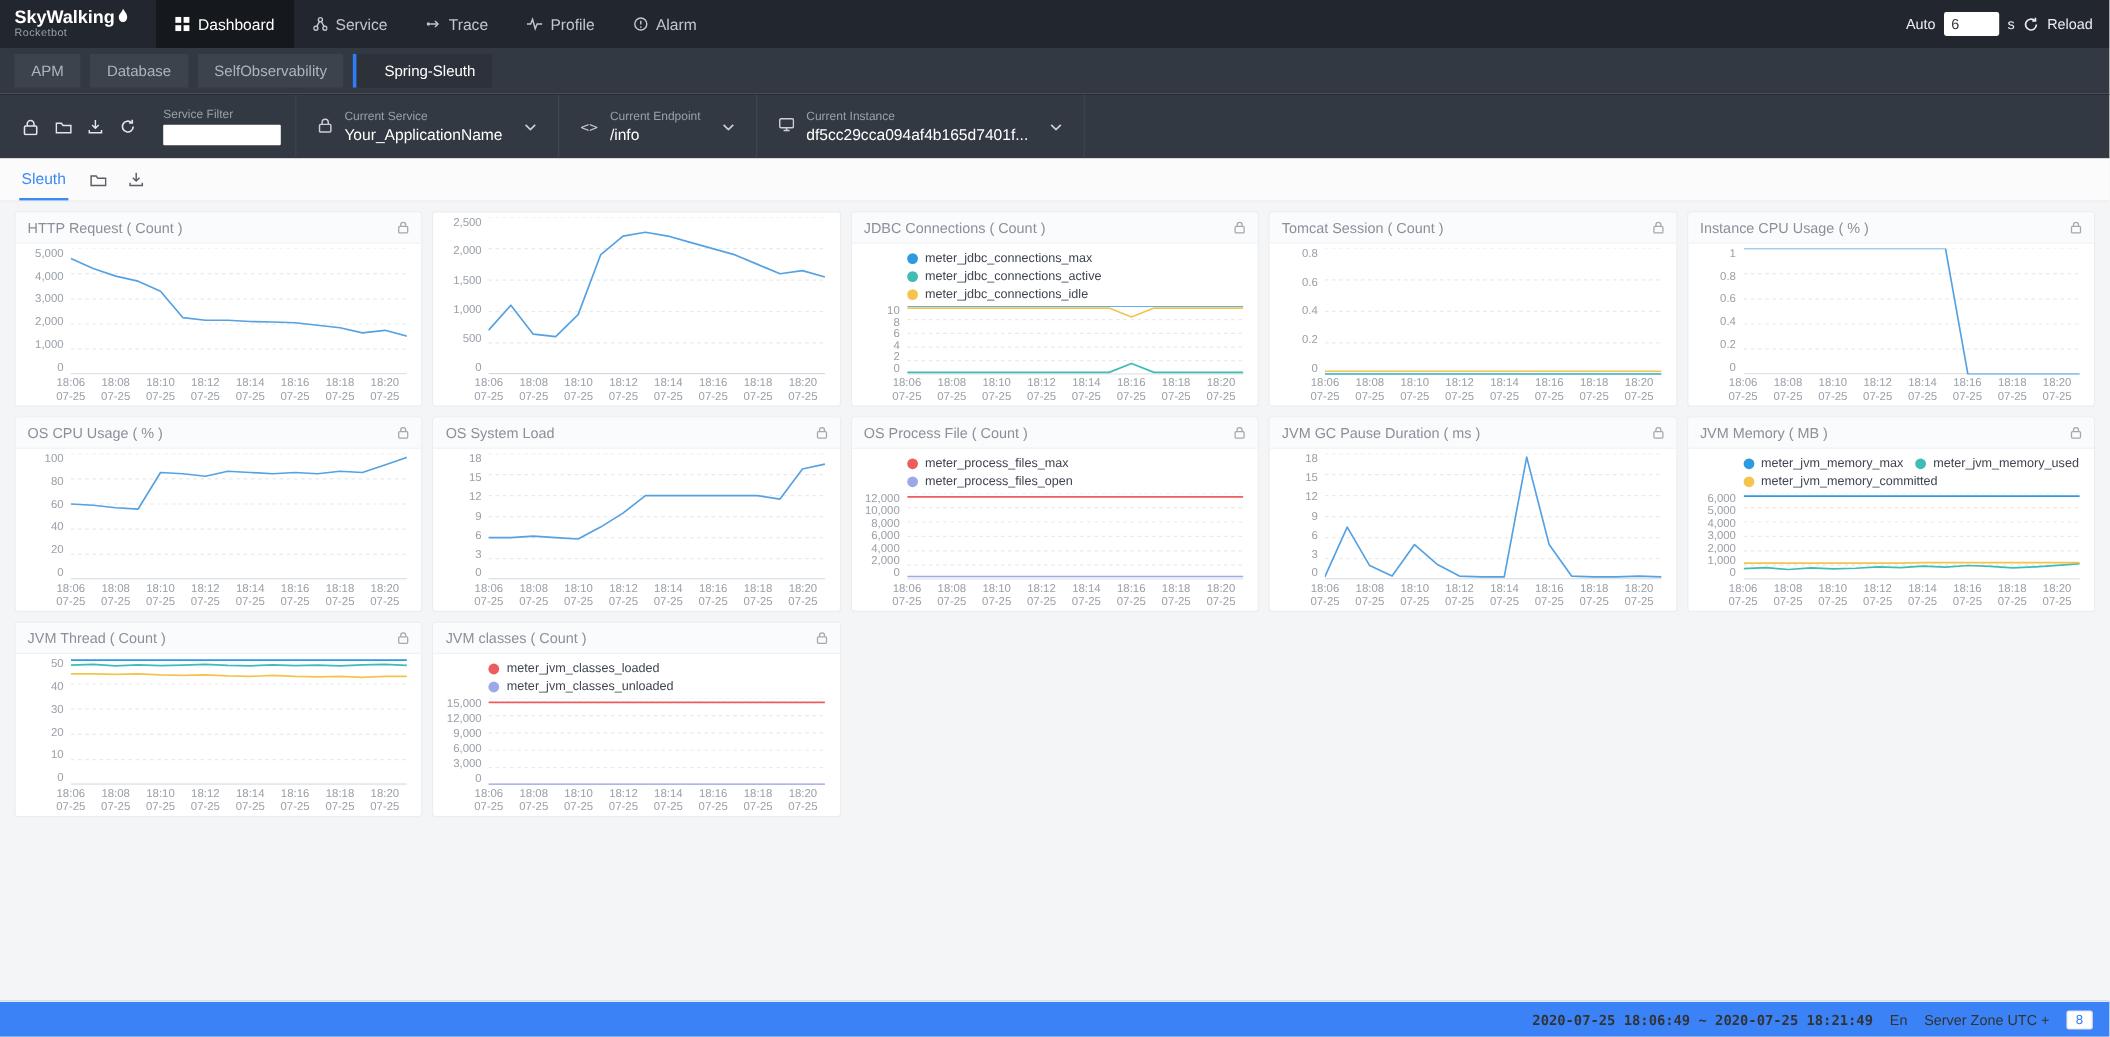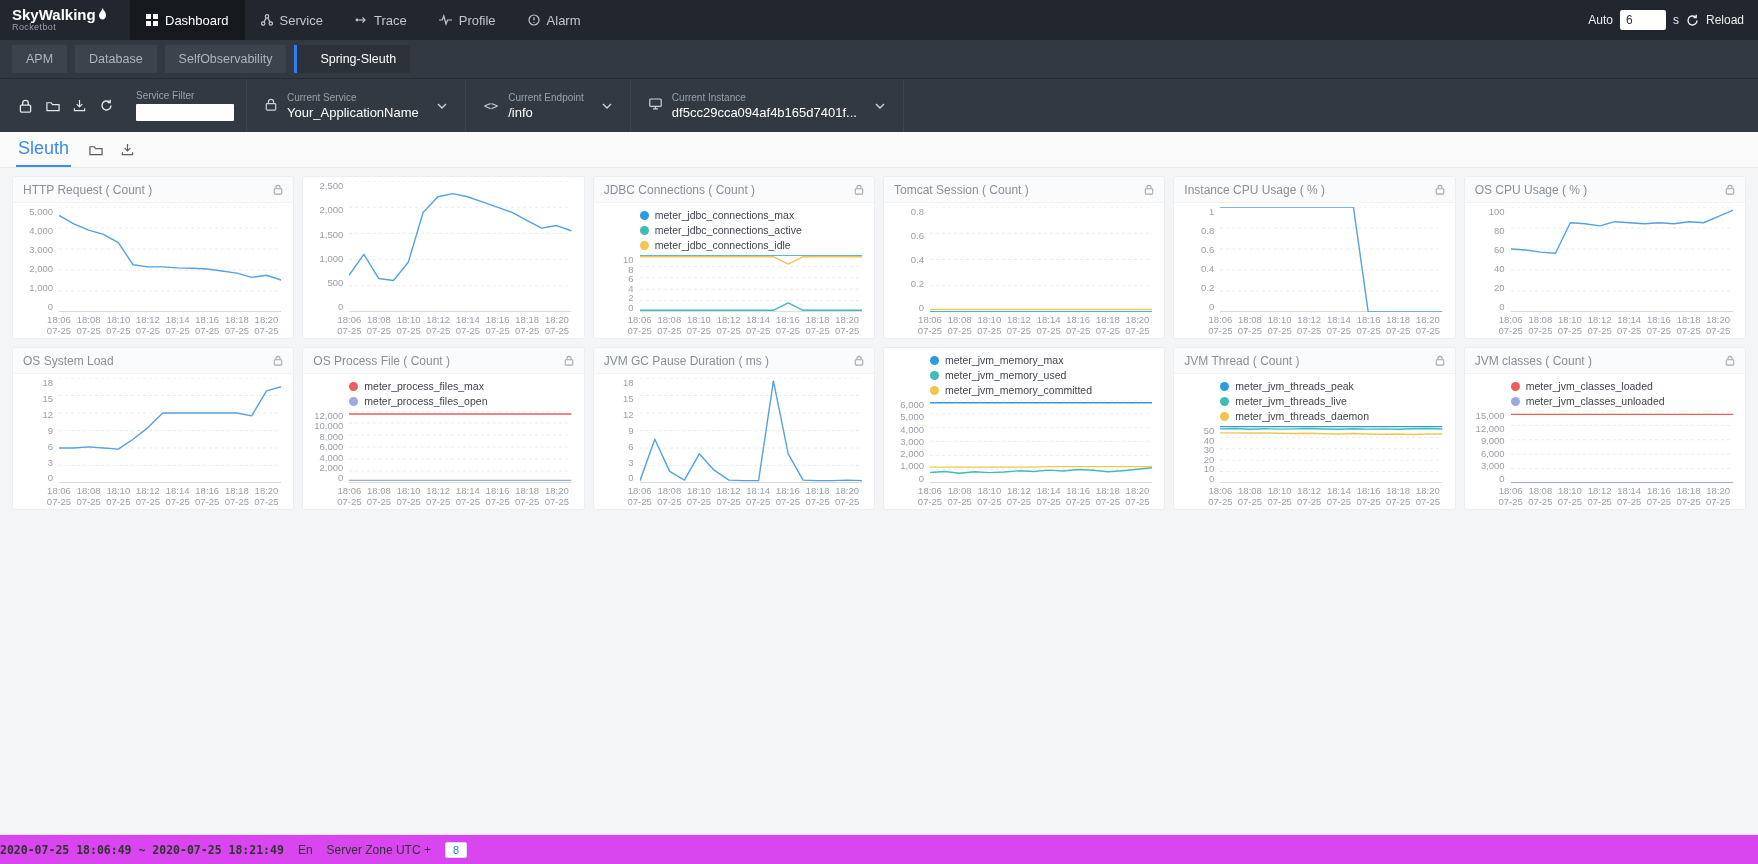--- a/index.html
+++ b/index.html
@@ -32,43 +32,43 @@
   .filter-input{width:98px;height:17px;border:none;border-radius:1px;background:#fff;padding:0 4px;font-size:11px}
   .selector{display:flex;align-items:center;gap:10px;padding:0 18px;height:100%;border-left:1px solid #3f4550;cursor:pointer}
   .selector:last-of-type{border-right:1px solid #3f4550}
   .sel-ic{color:#cdd1d6;font-size:12px;font-family:"DejaVu Sans Mono",monospace}
   .sel-label{font-size:10px;color:#9aa0a8;margin-bottom:2px}
   .sel-value{font-size:13px;color:#fff}
   .chev{margin-left:8px;color:#cdd1d6;display:inline-flex}
 
   
   .subbar{height:36px;background:#fbfbfc;border-bottom:1px solid #e8eaed;display:flex;align-items:center;padding:0 16px;gap:18px;flex-shrink:0}
-  .subtab{color:#3d8af2;font-size:18px;height:100%;display:flex;align-items:center;border-bottom:2px solid #3d8af2;cursor:pointer;padding:0 2px}
+  .subtab{color:#3d8af2;font-size:13px;height:100%;display:flex;align-items:center;border-bottom:2px solid #3d8af2;cursor:pointer;padding:0 2px}
   .sub-ic{color:#5a5e66;cursor:pointer;display:inline-flex}
 
   
   .content{flex:1;overflow:hidden;padding:8px 12px}
-  .grid{display:grid;grid-template-columns:repeat(6,1fr);gap:8px;align-content:start}
+  .grid{display:grid;grid-template-columns:repeat(5,1fr);gap:8px;align-content:start}
   .panel{background:#fff;border:1px solid #ebedf0;border-radius:3px;height:163px;display:flex;flex-direction:column;overflow:hidden}
   .panel-head{height:26px;flex-shrink:0;display:flex;align-items:center;justify-content:space-between;padding:0 10px;background:#fafbfc;border-bottom:1px solid #f1f2f4}
   .panel-title{font-size:12px;color:#8a9099}
   .panel-lock{color:#a4a9b0;cursor:pointer;display:flex}
   .panel-body{flex:1;min-height:0;display:flex;flex-direction:column;padding:4px 12px 2px 6px}
   .legend{display:flex;flex-wrap:wrap;column-gap:10px;row-gap:3px;padding:2px 0 4px 40px;flex-shrink:0}
   .legend-item{display:flex;align-items:center;gap:6px;font-size:10.5px;color:#3f4550;cursor:pointer;white-space:nowrap}
   .dot{width:9px;height:9px;border-radius:50%;flex-shrink:0}
   .plot{flex:1;min-height:0;display:flex}
   .yaxis{width:40px;display:flex;flex-direction:column;justify-content:space-between;align-items:flex-end;text-align:right;font-size:9.5px;color:#9aa0a8;margin-bottom:24px;padding-right:6px;flex-shrink:0;line-height:1}
   .chart-col{flex:1;min-width:0;display:flex;flex-direction:column}
   .chart-svg{width:100%;flex:1;min-height:0;display:block}
   .xaxis{height:24px;position:relative;flex-shrink:0;font-size:9.5px;color:#9aa0a8}
   .xtick{position:absolute;top:2px;transform:translateX(-50%);text-align:center;line-height:1.2;white-space:nowrap}
 
   
-  .footer{height:30px;background:#d946ef;border-top:1px solid #e6e8eb;display:flex;align-items:center;justify-content:flex-start;gap:14px;padding-right:14px;flex-shrink:0;font-size:12px;color:#333}
+  .footer{height:30px;background:#3b82f6;border-top:1px solid #e6e8eb;display:flex;align-items:center;justify-content:flex-end;gap:14px;padding-right:14px;flex-shrink:0;font-size:12px;color:#333}
   .time-range{font-family:"DejaVu Sans Mono",monospace;font-weight:bold;font-size:11.5px}
   .zone-value{border:1px solid #dcdfe6;border-radius:2px;padding:1px 7px;font-size:11px;color:#2f7cf6;background:#fff;cursor:pointer}
 </style>
 </head>
 <body>
 
 <header class="topbar">
   <div class="logo">
     <div class="logo-line1">
       <span>SkyWalking</span>
@@ -874,20 +874,29 @@
                 <span class="xtick" style="left: 93.33%;">
                   <div>18:20</div>
                   <div>07-25</div>
                 </span>
               </div>
             </div>
           </div>
         </div>
       </div>
       <div class="panel">
+        <div class="panel-head">
+          <span class="panel-title">JVM Memory ( MB )</span>
+          <span class="panel-lock">
+            <svg width="10" height="11" viewBox="0 0 12 13" fill="none" stroke="currentColor" stroke-width="1.3">
+              <rect x="1.5" y="5.5" width="9" height="6.5" rx="1"></rect>
+              <path d="M3.5 5.5V4a2.5 2.5 0 0 1 5 0v1.5"></path>
+            </svg>
+          </span>
+        </div>
         <div class="panel-body">
           <div class="legend">
             <span class="legend-item">
               <span class="dot" style="background: rgb(46, 155, 223);"></span>
               <span class="legend-name">meter_jvm_memory_max</span>
             </span>
             <span class="legend-item">
               <span class="dot" style="background: rgb(63, 188, 180);"></span>
               <span class="legend-name">meter_jvm_memory_used</span>
             </span>
@@ -961,34 +970,20 @@
         <div class="panel-head">
           <span class="panel-title">JVM Thread ( Count )</span>
           <span class="panel-lock">
             <svg width="10" height="11" viewBox="0 0 12 13" fill="none" stroke="currentColor" stroke-width="1.3">
               <rect x="1.5" y="5.5" width="9" height="6.5" rx="1"></rect>
               <path d="M3.5 5.5V4a2.5 2.5 0 0 1 5 0v1.5"></path>
             </svg>
           </span>
         </div>
         <div class="panel-body">
-          <div class="legend">
-            <span class="legend-item">
-              <span class="dot" style="background: rgb(46, 155, 223);"></span>
-              <span class="legend-name">meter_jvm_threads_peak</span>
-            </span>
-            <span class="legend-item">
-              <span class="dot" style="background: rgb(63, 188, 180);"></span>
-              <span class="legend-name">meter_jvm_threads_live</span>
-            </span>
-            <span class="legend-item">
-              <span class="dot" style="background: rgb(244, 196, 79);"></span>
-              <span class="legend-name">meter_jvm_threads_daemon</span>
-            </span>
-          </div>
           <div class="plot">
             <div class="yaxis">
               <span class="ytick">50</span>
               <span class="ytick">40</span>
               <span class="ytick">30</span>
               <span class="ytick">20</span>
               <span class="ytick">10</span>
               <span class="ytick">0</span>
             </div>
             <div class="chart-col">

